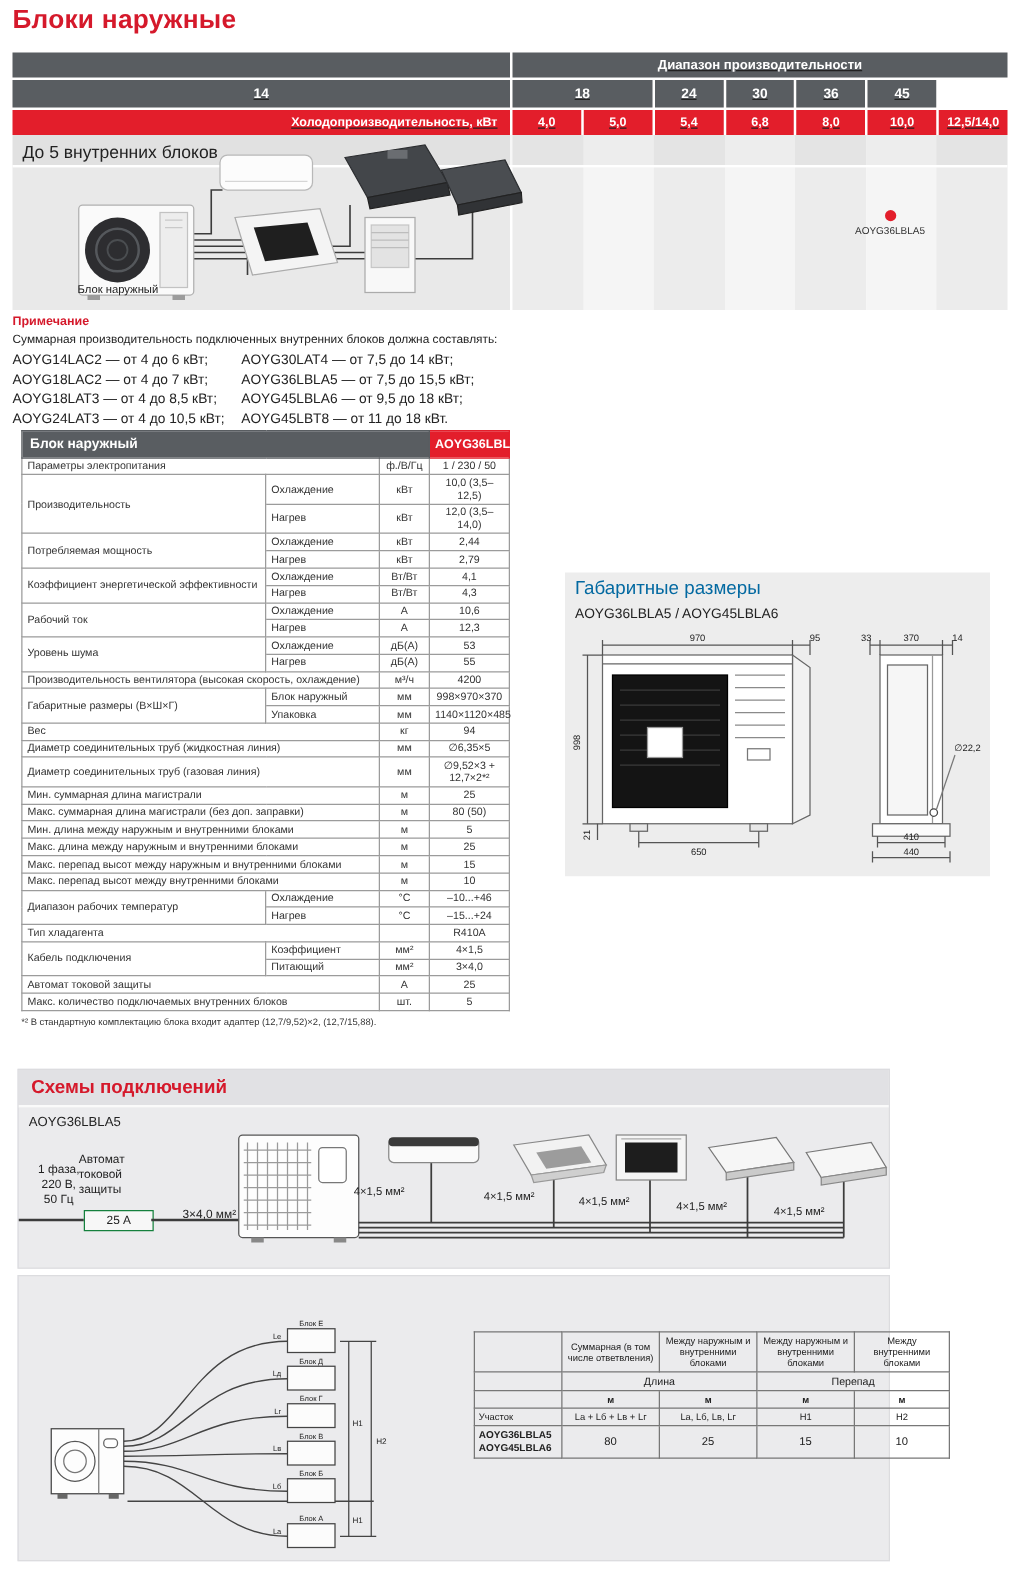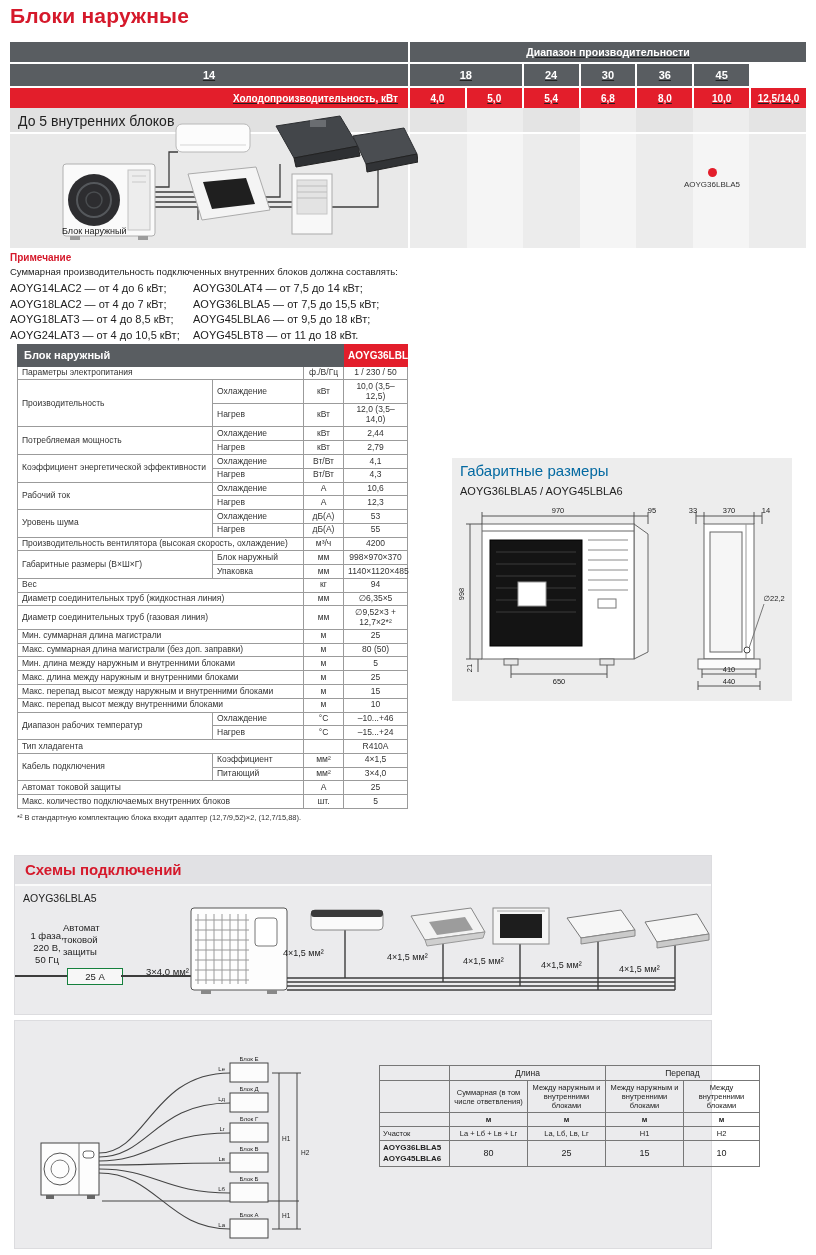--- a/index.html
+++ b/index.html
@@ -628,29 +628,29 @@
           <colgroup>
               <col style="width:70px">
               <col style="width:78px">
               <col style="width:78px">
               <col style="width:78px">
               <col style="width:76px">
             </colgroup>
           <tbody>
               <tr>
             <td></td>
-            <td class="hd" colspan="2">Длина</td>
-            <td class="hd" colspan="2">Перепад</td>
-          </tr>
-          <tr>
-            <td></td>
             <td>Суммарная (в том числе ответвления)</td>
             <td>Между наружным и внутренними блоками</td>
             <td>Между наружным и внутренними блоками</td>
             <td>Между внутренними блоками</td>
+          </tr>
+          <tr>
+            <td></td>
+            <td class="hd" colspan="2">Длина</td>
+            <td class="hd" colspan="2">Перепад</td>
           </tr>
           <tr>
             <td></td>
             <td style="font-weight:bold">м</td>
             <td style="font-weight:bold">м</td>
             <td style="font-weight:bold">м</td>
             <td style="font-weight:bold">м</td>
           </tr>
           <tr>
             <td class="left">Участок</td>

